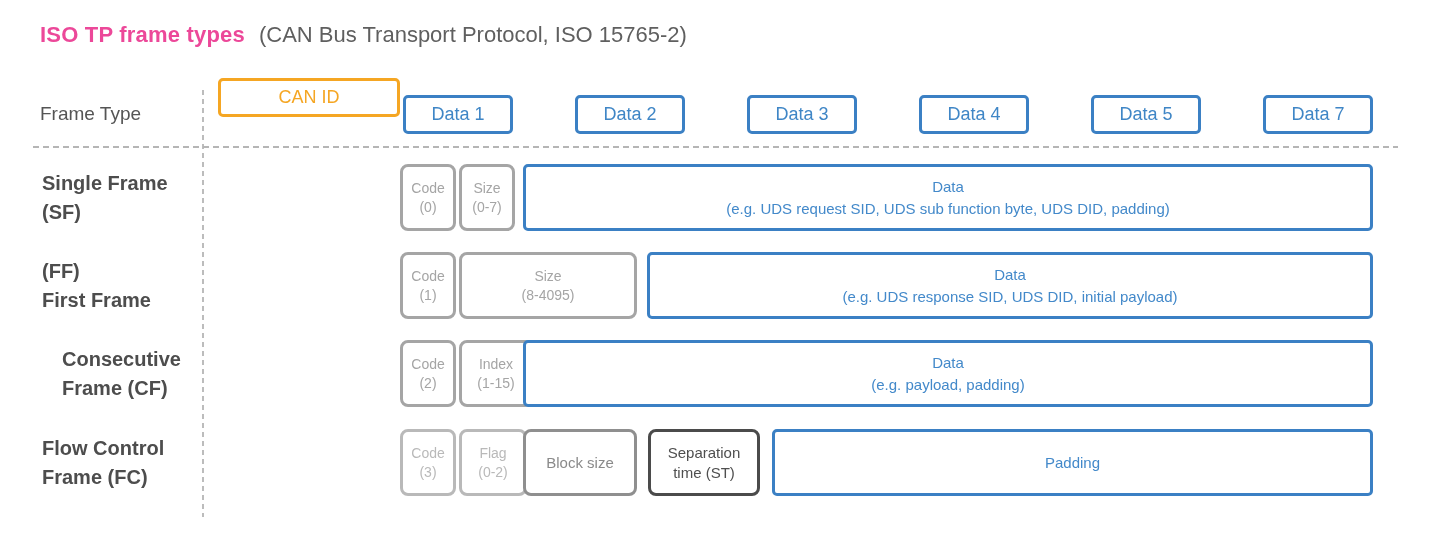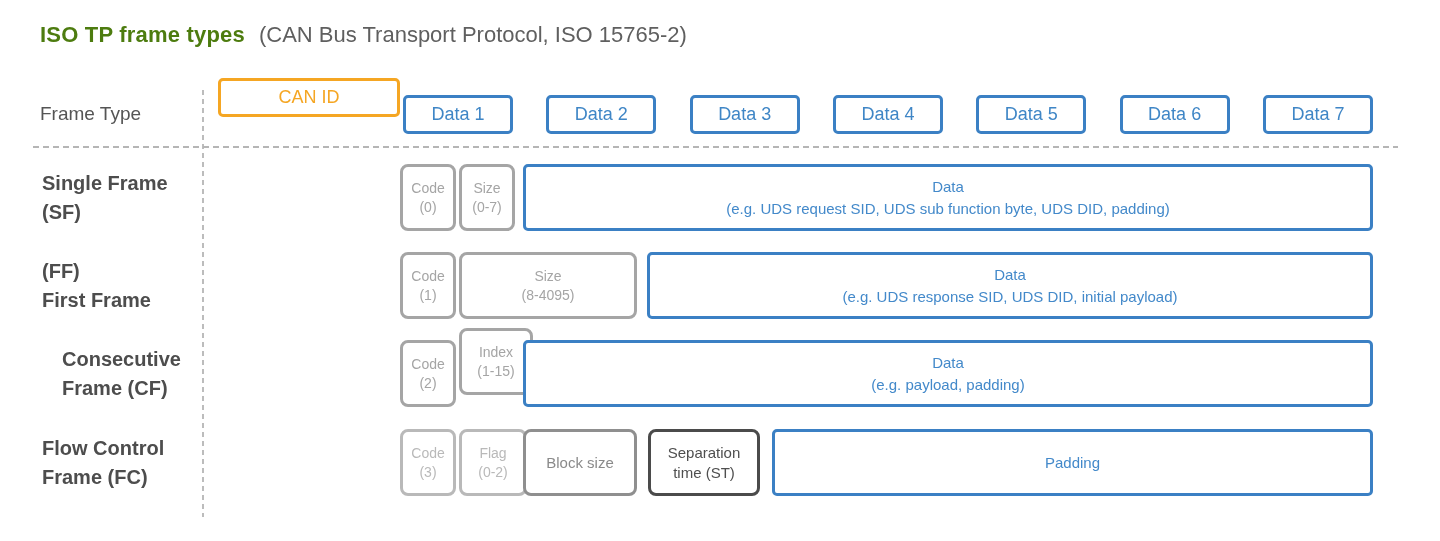--- a/index.html
+++ b/index.html
@@ -5,21 +5,21 @@
   html,body{margin:0;padding:0;background:#ffffff;}
   .canvas{
     position:relative;
     width:1440px;height:541px;
     background:#ffffff;
     font-family:"Liberation Sans", sans-serif;
     overflow:hidden;
   }
   
   .title-row{position:absolute;left:40px;top:22px;white-space:nowrap;}
-  .title-main{font-size:22px;font-weight:bold;color:#4d7c0f;letter-spacing:.2px;}
+  .title-main{font-size:22px;font-weight:bold;color:#ec4899;letter-spacing:.2px;}
   .title-sub{font-size:22px;color:#5f5f5f;margin-left:14px;}
   
   .frame-type-label{position:absolute;left:40px;top:103px;font-size:19px;color:#555555;}
   .vline{
     position:absolute;left:202px;top:90px;width:2px;height:427px;
     background:repeating-linear-gradient(to bottom,#bcbcbc 0 5px,transparent 5px 9px);
   }
   .hline{
     position:absolute;left:33px;top:146px;width:1365px;height:2px;
     background:repeating-linear-gradient(to right,#b5b5b5 0 6px,transparent 6px 10px);
@@ -71,21 +71,20 @@
   <div class="hline"></div>
 
   <div class="hdr-box canid">CAN ID</div>
 
   <div class="data-header-row">
     <div class="hdr-box">Data 1</div>
     <div class="hdr-box">Data 2</div>
     <div class="hdr-box">Data 3</div>
     <div class="hdr-box">Data 4</div>
     <div class="hdr-box">Data 5</div>
-    <div class="hdr-box">Data 6</div>
     <div class="hdr-box">Data 7</div>
   </div>
 
   <div class="row-label" style="top:169px;">
     <div>Single Frame</div>
     <div>(SF)</div>
   </div>
   <div class="cell g1" style="left:400px;top:164px;width:56px;">
     <div>Code</div>
     <div>(0)</div>
@@ -117,21 +116,21 @@
   </div>
 
   <div class="row-label" style="top:345px;margin-left:20px;">
     <div>Consecutive</div>
     <div>Frame (CF)</div>
   </div>
   <div class="cell g1" style="left:400px;top:340px;width:56px;">
     <div>Code</div>
     <div>(2)</div>
   </div>
-  <div class="cell g1" style="left:459px;top:328px;width:74px;padding:2px 0;">
+  <div class="cell g1" style="left:459px;top:340px;width:74px;padding:2px 0;">
     <div>Index</div>
     <div>(1-15)</div>
   </div>
   <div class="cell bluecell" style="left:523px;top:340px;width:850px;">
     <div>Data</div>
     <div class="dl2">(e.g. payload, padding)</div>
   </div>
 
   <div class="row-label" style="top:434px;">
     <div>Flow Control</div>

